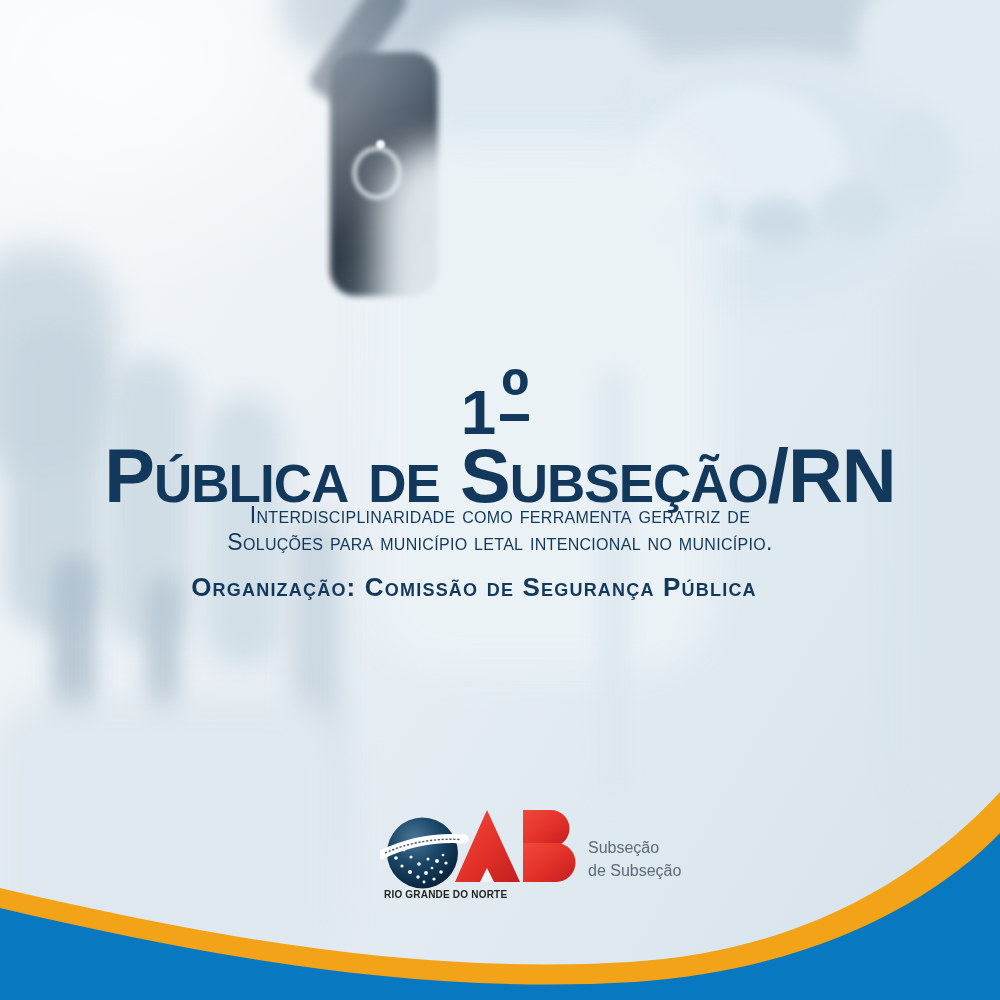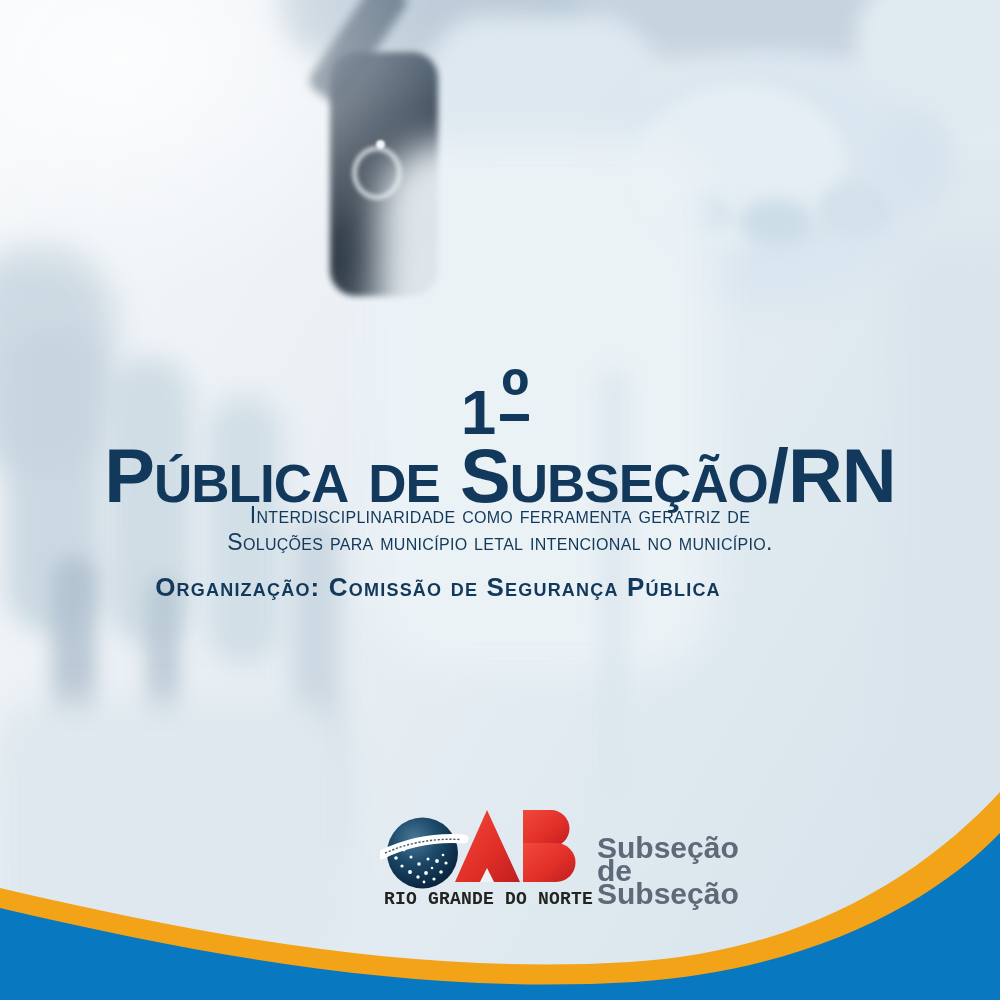--- a/index.html
+++ b/index.html
@@ -53,34 +53,34 @@
   .ord-glyph { display:block; font-size:1em; line-height:28px; height:28px; overflow:visible; }
   .t-ord::after { content:""; display:block; width:29px; height:7px; margin-top:4px; background:currentColor; border-radius:1px; }
   .subtitle {
     position:absolute; top:502px; left:0; width:1000px; text-align:center;
     font-weight:normal; font-variant:small-caps; font-size:23px; line-height:27px;
     letter-spacing:.3px; color:var(--title-navy,#12395c);
   }
   .organization {
     position:absolute; top:574px; left:0; width:876px; text-align:center;
     font-weight:bold; font-variant:small-caps; font-size:26px; line-height:26px;
-    letter-spacing:1.2px; color:var(--title-navy,#12395c);
+    letter-spacing:1.2px; color:var(--title-navy,#12395c);padding-left:36px;
   }
 
   
   .logo-block { position:absolute; left:380px; top:800px; width:350px; height:125px; z-index:4; }
   .logo-svg { position:absolute; left:0; top:0; }
   .logo-state {
     position:absolute; left:4px; top:89px; width:240px;
-    font-weight:bold; font-size:18px; letter-spacing:.2px;
-    color:var(--state-text,#23241f); white-space:nowrap;font-family:Liberation Mono, monospace;
+    font-weight:bold; font-size:10px; letter-spacing:.2px;
+    color:var(--state-text,#23241f); white-space:nowrap;
   }
   .logo-subsection {
-    position:absolute; left:217px; top:36px;
-    font-size:30px; line-height:23px; color:var(--subsection-gray,#5d6a78);font-weight:bold;
+    position:absolute; left:208px; top:36px;
+    font-size:16px; line-height:23px; color:var(--subsection-gray,#5d6a78);
   }
 
   
   .waves { position:absolute; inset:0; z-index:5; pointer-events:none; }
 </style>
 </head>
 <body>
 
 <div class="poster">
 

